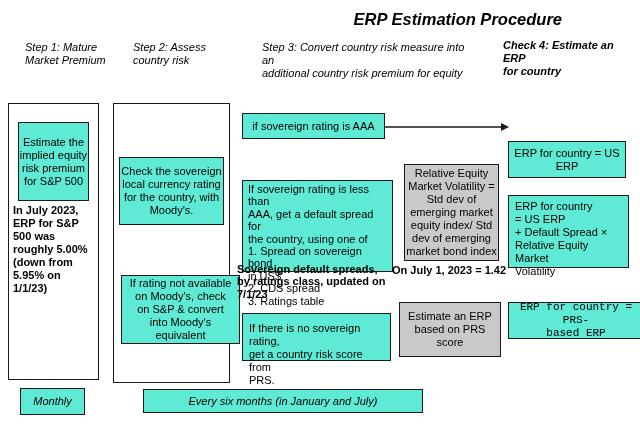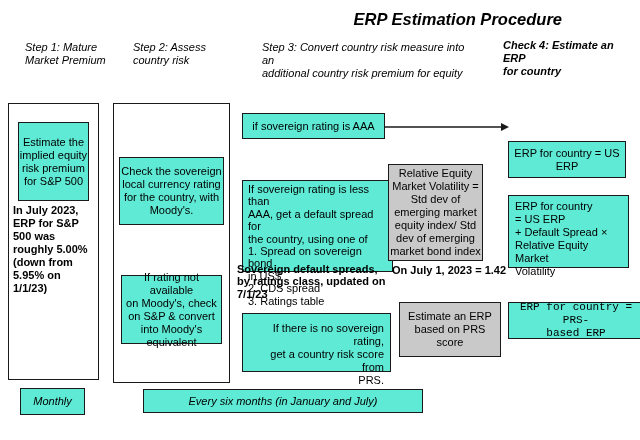--- a/index.html
+++ b/index.html
@@ -53,21 +53,21 @@
 roughly 5.00%
 (down from
 5.95% on
 1/1/23)</div>
 
   <div class="outer" style="left:113px;top:103px;width:117px;height:280px;"></div>
   <div class="box pre" style="left:119px;top:157px;width:105px;height:68px;">Check the sovereign
 local currency rating
 for the country, with
 Moody's.</div>
-  <div class="box pre" style="left:121px;top:275px;width:101px;height:69px;">If rating not available
+  <div class="box pre" style="left:121px;top:275px;width:119px;height:69px;">If rating not available
 on Moody's, check
 on S&amp;P &amp; convert
 into Moody's
 equivalent</div>
 
   <div class="box pre" style="left:242px;top:113px;width:143px;height:26px;">if sovereign rating is AAA</div>
 
   <svg class="abs" style="left:385px;top:120px;" width="124" height="14">
     <line x1="0" y1="7" x2="116" y2="7" stroke="#1a1a1a" stroke-width="1.3"></line>
     <polygon points="116,3 124,7 116,11" fill="#1a1a1a"></polygon>
@@ -78,25 +78,25 @@
 the country, using one of
 1. Spread on sovereign bond
 in US$
 2. CDS spread
 3. Ratings table</div>
 
   <div class="note pre" style="left:237px;top:263px;width:165px;line-height:12.4px;">Sovereign default spreads,
 by ratings class, updated on
 7/1/23</div>
 
-  <div class="box left pre" style="left:242px;top:301px;width:149px;height:59px;padding:8px 6px;text-align:right;">If there is no sovereign rating,
+  <div class="box left pre" style="left:242px;top:301px;width:149px;height:48px;padding:8px 6px;">If there is no sovereign rating,
 get a country risk score from
 PRS.</div>
 
-  <div class="box gray pre" style="left:388px;top:164px;width:95px;height:97px;line-height:13px;">Relative Equity
+  <div class="box gray pre" style="left:404px;top:164px;width:95px;height:97px;line-height:13px;">Relative Equity
 Market Volatility =
 Std dev of
 emerging market
 equity index/ Std
 dev of emerging
 market bond index</div>
   <div class="note" style="left:392px;top:264px;width:118px;">On July 1, 2023 = 1.42</div>
   <div class="box gray pre" style="left:399px;top:302px;width:102px;height:55px;">Estimate an ERP
 based on PRS
 score</div>

